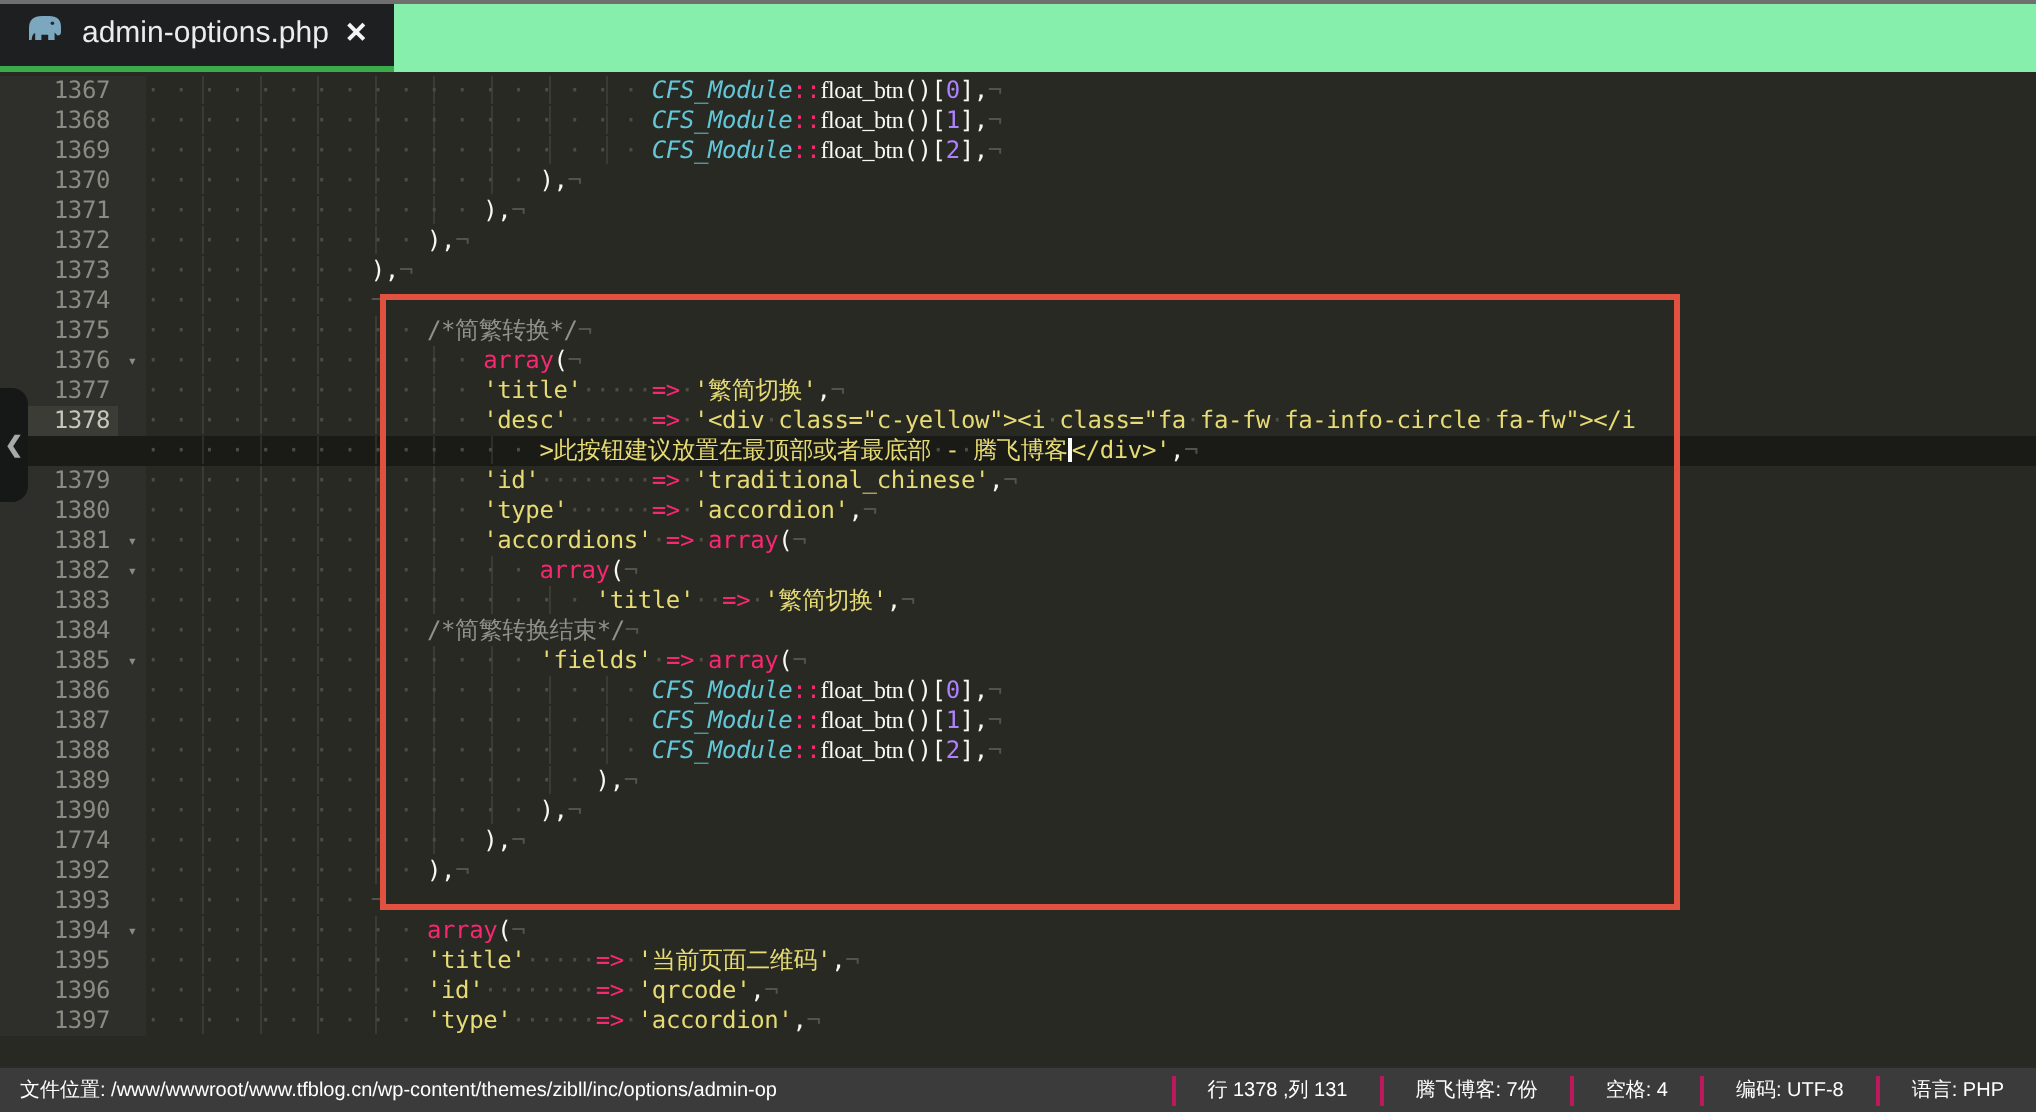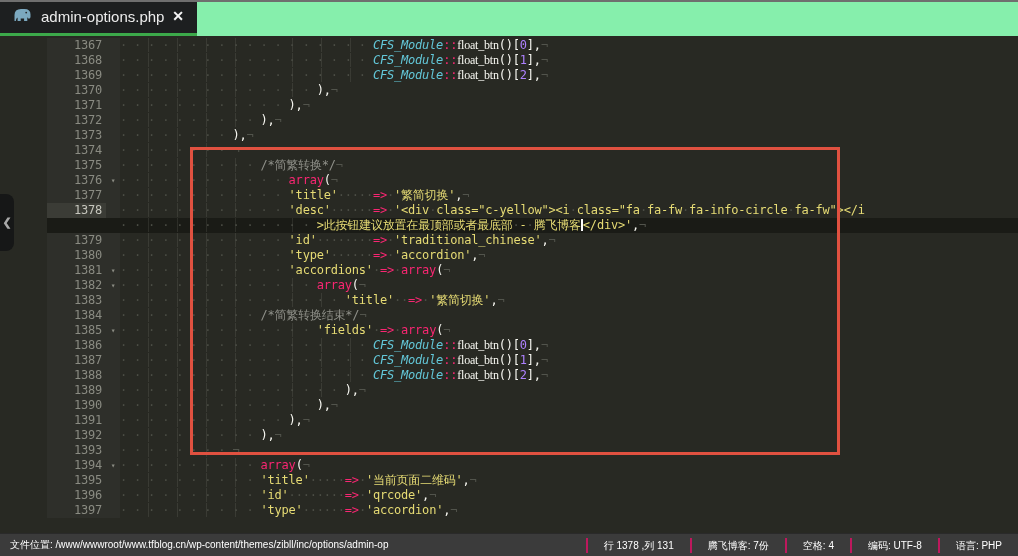--- a/index.html
+++ b/index.html
@@ -12,21 +12,21 @@
   .tabbar { position:absolute; top:0; left:0; width:100%; height:36px; background:#86efac; }
   .tab { position:absolute; top:2px; left:0; width:197px; height:34px; background:#1d1f20;
          border-bottom:3px solid #3ca94a; display:flex; align-items:center; padding:0 10px 3px 12px; cursor:pointer; }
   .tab-title { color:#ececec; font-size:15px; margin-left:8px; flex:1; white-space:nowrap; overflow:hidden; }
   .tab-close { color:#f5f5f5; font-size:14px; font-weight:bold; padding:0 3px; }
 
   
   .editor { position:absolute; top:36px; left:0; width:1018px; height:497px; background:#282923;
             font-family:"DejaVu Sans Mono", monospace; font-size:12px; line-height:15px;
             letter-spacing:-0.2px; padding-top:2px; overflow:hidden; }
-  .row { display:flex; height:15px; white-space:pre;margin-left:47px; }
+  .row { display:flex; height:15px; white-space:pre; }
   .gutter { width:73px; flex:none; background:#2e2f2a; display:flex; color:#8a8b82; }
   .num { flex:1; text-align:right; font-size:12px; padding-right:4px; }
   .num-hl { background:#3b3c36; color:#c6c6bd; }
   .fold { width:14px; font-size:8px; color:#8a8b82; text-align:center; line-height:15px; }
   .code { flex:1; white-space:pre; color:#f8f8f2; }
   .row.current { background:#1a1b16; }
   .row.current .gutter { background:#1a1b16; }
 
   .tok-ws  { color:#4b4d45; }
   .tok-ws.lead { background:repeating-linear-gradient(to right, transparent 0 27.9px, rgba(215,215,200,0.10) 27.9px 28.9px); }
@@ -96,21 +96,21 @@
         <div class="row"><div class="gutter"><span class="num">1381</span><span class="fold">▾</span></div><div class="code"><span class="tok-ws lead">· · · · · · · · · · · · </span><span class="tok-str">'accordions'</span><span class="tok-ws">·</span><span class="tok-op">=&gt;</span><span class="tok-ws">·</span><span class="tok-kw">array</span><span class="tok-pun">(</span><span class="tok-eol">¬</span></div></div>
         <div class="row"><div class="gutter"><span class="num">1382</span><span class="fold">▾</span></div><div class="code"><span class="tok-ws lead">· · · · · · · · · · · · · · </span><span class="tok-kw">array</span><span class="tok-pun">(</span><span class="tok-eol">¬</span></div></div>
         <div class="row"><div class="gutter"><span class="num">1383</span><span class="fold"></span></div><div class="code"><span class="tok-ws lead">· · · · · · · · · · · · · · · · </span><span class="tok-str">'title'</span><span class="tok-ws">··</span><span class="tok-op">=&gt;</span><span class="tok-ws">·</span><span class="tok-str">'繁简切换'</span><span class="tok-pun">,</span><span class="tok-eol">¬</span></div></div>
         <div class="row"><div class="gutter"><span class="num">1384</span><span class="fold"></span></div><div class="code"><span class="tok-ws lead">· · · · · · · · · · </span><span class="tok-cmt">/*简繁转换结束*/</span><span class="tok-eol">¬</span></div></div>
         <div class="row"><div class="gutter"><span class="num">1385</span><span class="fold">▾</span></div><div class="code"><span class="tok-ws lead">· · · · · · · · · · · · · · </span><span class="tok-str">'fields'</span><span class="tok-ws">·</span><span class="tok-op">=&gt;</span><span class="tok-ws">·</span><span class="tok-kw">array</span><span class="tok-pun">(</span><span class="tok-eol">¬</span></div></div>
         <div class="row"><div class="gutter"><span class="num">1386</span><span class="fold"></span></div><div class="code"><span class="tok-ws lead">· · · · · · · · · · · · · · · · · · </span><span class="tok-cls">CFS_Module</span><span class="tok-op">::</span><span class="tok-fn">float_btn</span><span class="tok-pun">()[</span><span class="tok-num">0</span><span class="tok-pun">],</span><span class="tok-eol">¬</span></div></div>
         <div class="row"><div class="gutter"><span class="num">1387</span><span class="fold"></span></div><div class="code"><span class="tok-ws lead">· · · · · · · · · · · · · · · · · · </span><span class="tok-cls">CFS_Module</span><span class="tok-op">::</span><span class="tok-fn">float_btn</span><span class="tok-pun">()[</span><span class="tok-num">1</span><span class="tok-pun">],</span><span class="tok-eol">¬</span></div></div>
         <div class="row"><div class="gutter"><span class="num">1388</span><span class="fold"></span></div><div class="code"><span class="tok-ws lead">· · · · · · · · · · · · · · · · · · </span><span class="tok-cls">CFS_Module</span><span class="tok-op">::</span><span class="tok-fn">float_btn</span><span class="tok-pun">()[</span><span class="tok-num">2</span><span class="tok-pun">],</span><span class="tok-eol">¬</span></div></div>
         <div class="row"><div class="gutter"><span class="num">1389</span><span class="fold"></span></div><div class="code"><span class="tok-ws lead">· · · · · · · · · · · · · · · · </span><span class="tok-pun">),</span><span class="tok-eol">¬</span></div></div>
         <div class="row"><div class="gutter"><span class="num">1390</span><span class="fold"></span></div><div class="code"><span class="tok-ws lead">· · · · · · · · · · · · · · </span><span class="tok-pun">),</span><span class="tok-eol">¬</span></div></div>
-        <div class="row"><div class="gutter"><span class="num">1391</span><span class="fold"></span></div><div class="code"><span class="tok-ws lead">· · · · · · · · · · · · </span><span class="tok-pun">),</span><span class="tok-eol">¬</span></div></div>
+        <div class="row"><div class="gutter"><span class="num">1774</span><span class="fold"></span></div><div class="code"><span class="tok-ws lead">· · · · · · · · · · · · </span><span class="tok-pun">),</span><span class="tok-eol">¬</span></div></div>
         <div class="row"><div class="gutter"><span class="num">1392</span><span class="fold"></span></div><div class="code"><span class="tok-ws lead">· · · · · · · · · · </span><span class="tok-pun">),</span><span class="tok-eol">¬</span></div></div>
         <div class="row"><div class="gutter"><span class="num">1393</span><span class="fold"></span></div><div class="code"><span class="tok-ws lead">· · · · · · · · </span><span class="tok-eol">¬</span></div></div>
         <div class="row"><div class="gutter"><span class="num">1394</span><span class="fold">▾</span></div><div class="code"><span class="tok-ws lead">· · · · · · · · · · </span><span class="tok-kw">array</span><span class="tok-pun">(</span><span class="tok-eol">¬</span></div></div>
         <div class="row"><div class="gutter"><span class="num">1395</span><span class="fold"></span></div><div class="code"><span class="tok-ws lead">· · · · · · · · · · </span><span class="tok-str">'title'</span><span class="tok-ws">·····</span><span class="tok-op">=&gt;</span><span class="tok-ws">·</span><span class="tok-str">'当前页面二维码'</span><span class="tok-pun">,</span><span class="tok-eol">¬</span></div></div>
         <div class="row"><div class="gutter"><span class="num">1396</span><span class="fold"></span></div><div class="code"><span class="tok-ws lead">· · · · · · · · · · </span><span class="tok-str">'id'</span><span class="tok-ws">········</span><span class="tok-op">=&gt;</span><span class="tok-ws">·</span><span class="tok-str">'qrcode'</span><span class="tok-pun">,</span><span class="tok-eol">¬</span></div></div>
         <div class="row"><div class="gutter"><span class="num">1397</span><span class="fold"></span></div><div class="code"><span class="tok-ws lead">· · · · · · · · · · </span><span class="tok-str">'type'</span><span class="tok-ws">······</span><span class="tok-op">=&gt;</span><span class="tok-ws">·</span><span class="tok-str">'accordion'</span><span class="tok-pun">,</span><span class="tok-eol">¬</span></div></div>
       </div>
     <div class="redbox"></div>
   </div>
 

